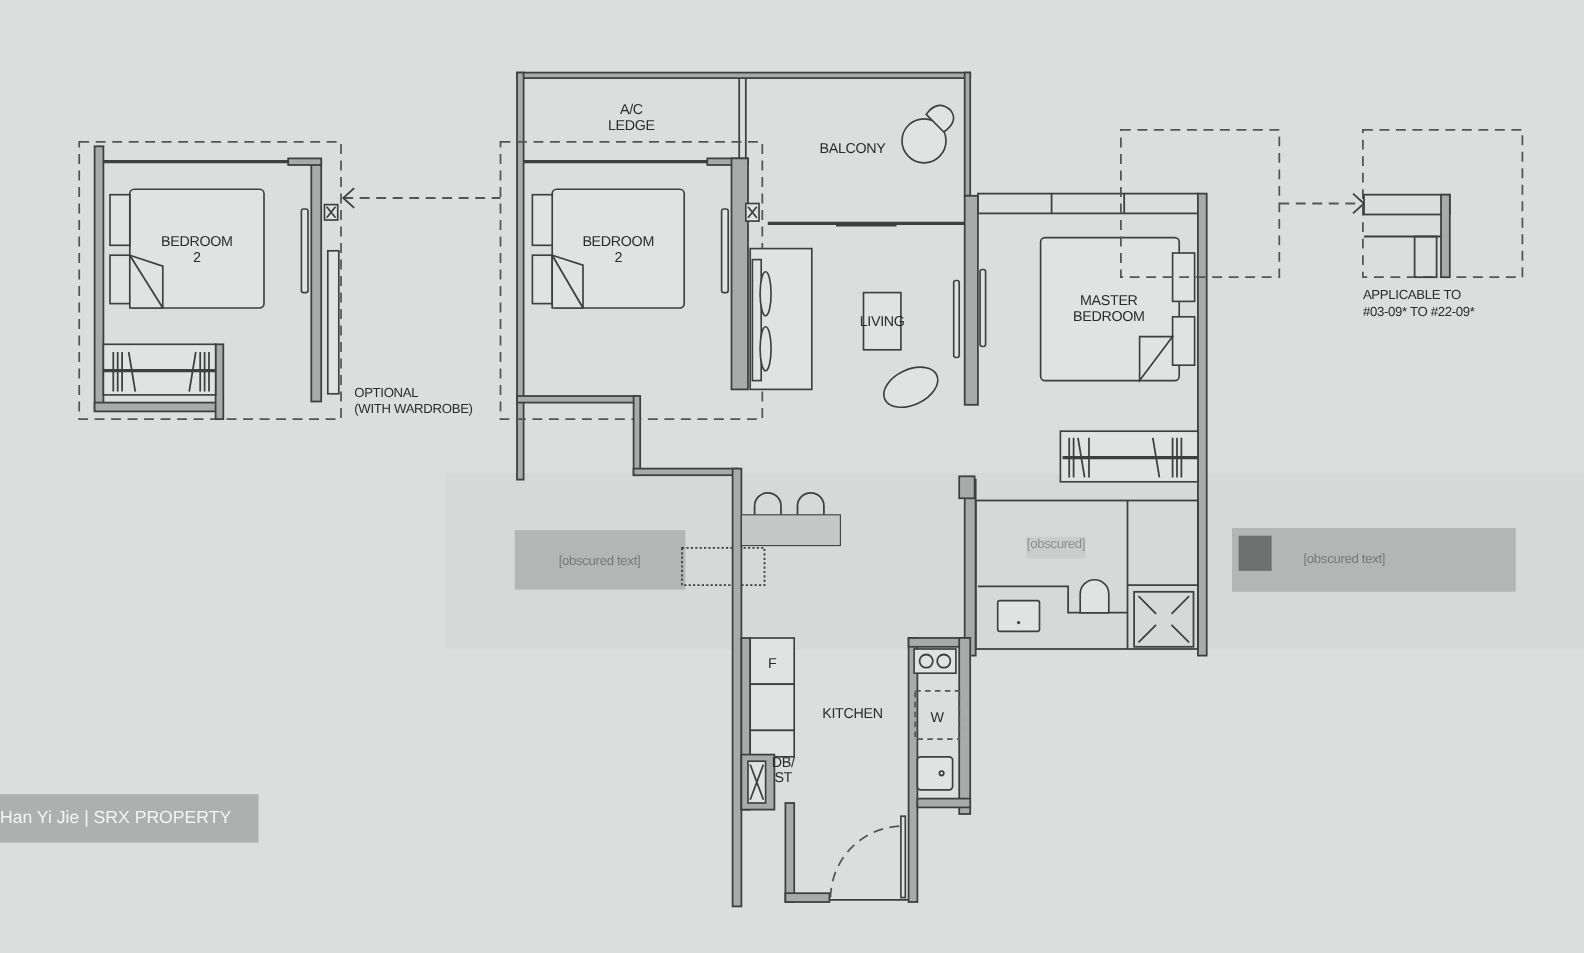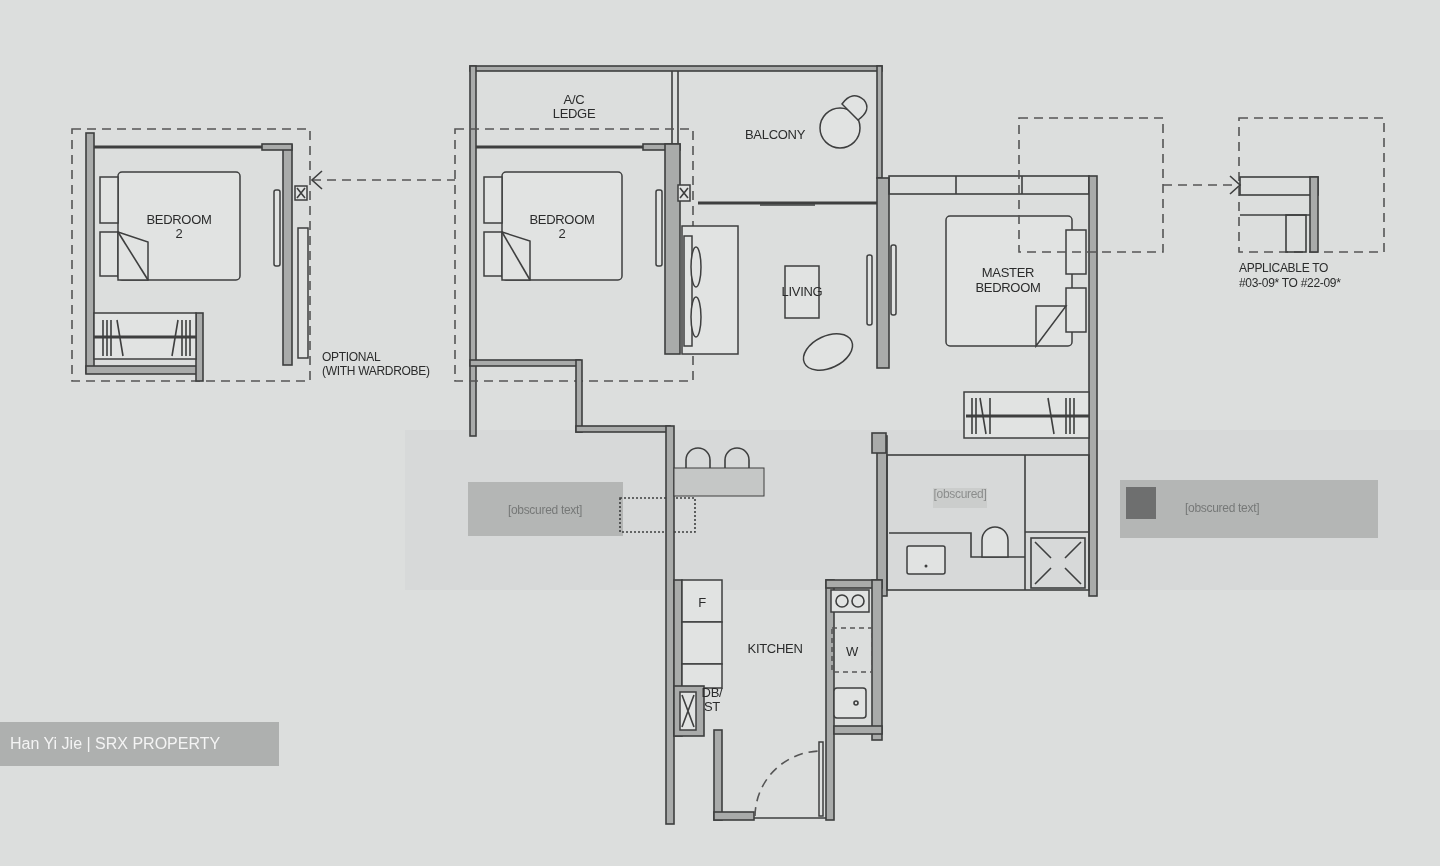--- a/index.html
+++ b/index.html
@@ -13,24 +13,24 @@
     .wall { fill: #a9abaa; stroke: #3e3f3f; stroke-width: 1.6; }
     .thin { fill: none; stroke: #3e3f3f; stroke-width: 1.6; }
     .thick { fill: none; stroke: #3e3f3f; stroke-width: 3; }
     .dash { fill: none; stroke: #555; stroke-width: 1.6; stroke-dasharray: 9 6; }
     .furn { fill: #e1e3e2; stroke: #3e3f3f; stroke-width: 1.5; }
     .lbl { font-family: "Liberation Sans", sans-serif; font-size: 13px; fill: #2b2c2c; letter-spacing: -0.3px; }
     .lbl-sm { font-family: "Liberation Sans", sans-serif; font-size: 12px; fill: #2b2c2c; letter-spacing: -0.3px; }
     .blur-band { fill: #d3d6d5; opacity: 0.55; }
     .obscured { fill: #b4b6b5; }
     .watermark {
-      position: absolute; left: 0; top: 722px; width: 279px; height: 44px;
+      position: absolute; left: 0; top: 722px; width: 235px; height: 44px;
       background: #aeb0af; color: #f4f4f4;
       font-family: "Liberation Sans", sans-serif; font-size: 16px;
-      display: flex; align-items: center; padding-left: 10px; box-sizing: border-box;
+      display: flex; align-items: center; padding-left: 0; box-sizing: border-box;
     }
   </style>
 </head>
 <body>
 
 <svg id="plan" width="1440" height="866" viewBox="0 0 1440 866" xmlns="http://www.w3.org/2000/svg">
 
   <rect class="blur-band" x="405" y="430" width="1035" height="160"></rect>
 
   <g>

